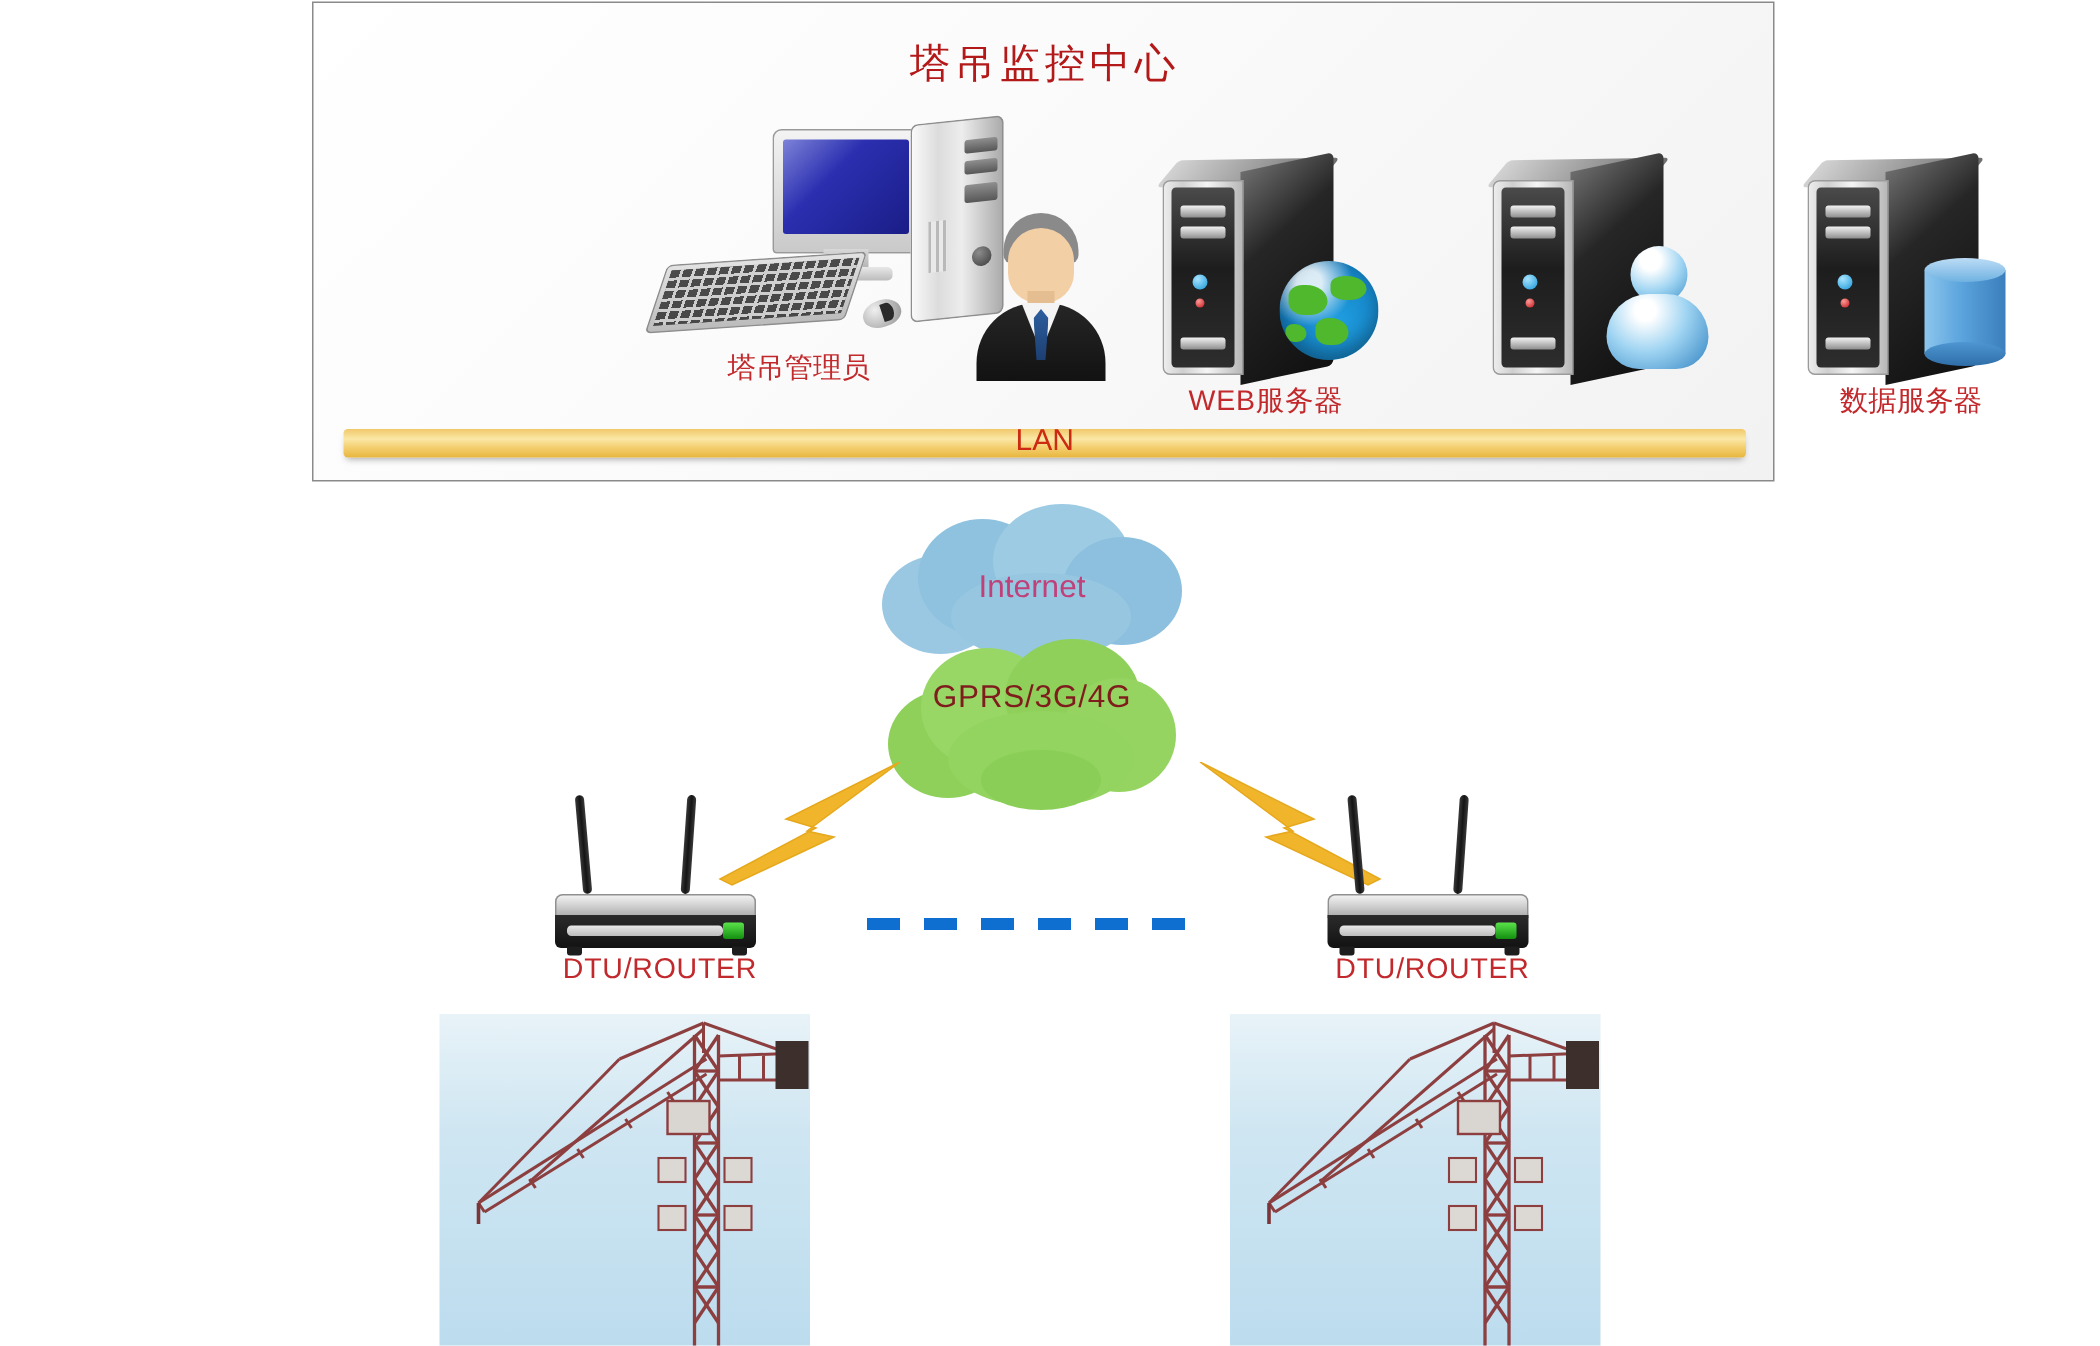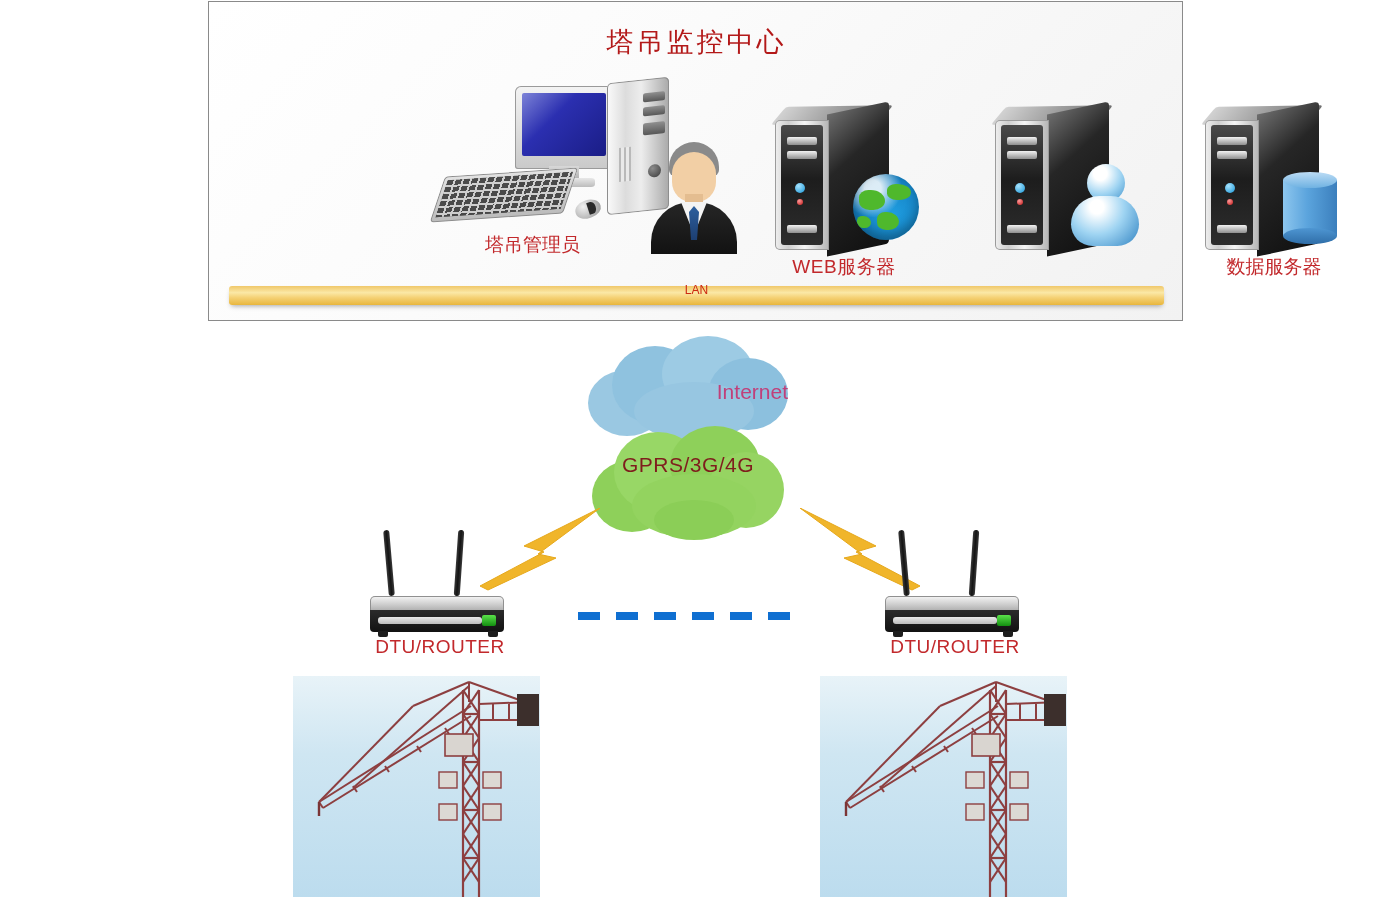--- a/index.html
+++ b/index.html
@@ -48,21 +48,21 @@
     border-radius: 3px;
     background: linear-gradient(to bottom, #f0c86a 0%, #fbe8a6 35%, #f5d277 60%, #e8b63d 100%);
     box-shadow: 0 3px 5px -2px rgba(0,0,0,.35);
   }
   #lan-label {
     position: absolute;
     left: 0; top: -3px;
     width: 935px;
     text-align: center;
     color: #cc2a12;
-    font-size: 12px;
+    font-size: 20px;
     font-family: "Liberation Sans", sans-serif;
   }
 
   
   .node { position: absolute; }
   .node-label {
     position: absolute;
     width: 220px;
     left: 50%;
     margin-left: -110px;
@@ -252,21 +252,21 @@
 
   
   #cloud-internet { position: absolute; left: 588px; top: 336px; width: 200px; height: 108px; }
   #cloud-gprs     { position: absolute; left: 592px; top: 424px; width: 192px; height: 118px; }
   .puff { position: absolute; border-radius: 50%; }
   .cloud-text {
     position: absolute; width: 100%; text-align: center;
     font-size: 21px; font-family: "Liberation Sans", sans-serif;
     white-space: nowrap;
   }
-  #internet-text { top: 44px; color: #c0407a; text-align: right; }
+  #internet-text { top: 44px; color: #c0407a; }
   #gprs-text { top: 29px; color: #7f1d1d; letter-spacing: .5px; }
 
   
   .bolt { position: absolute; }
 
   
   .router { width: 160px; height: 110px; }
   #router-left  { left: 360px; top: 530px; }
   #router-right { left: 875px; top: 530px; }
   .antenna {

